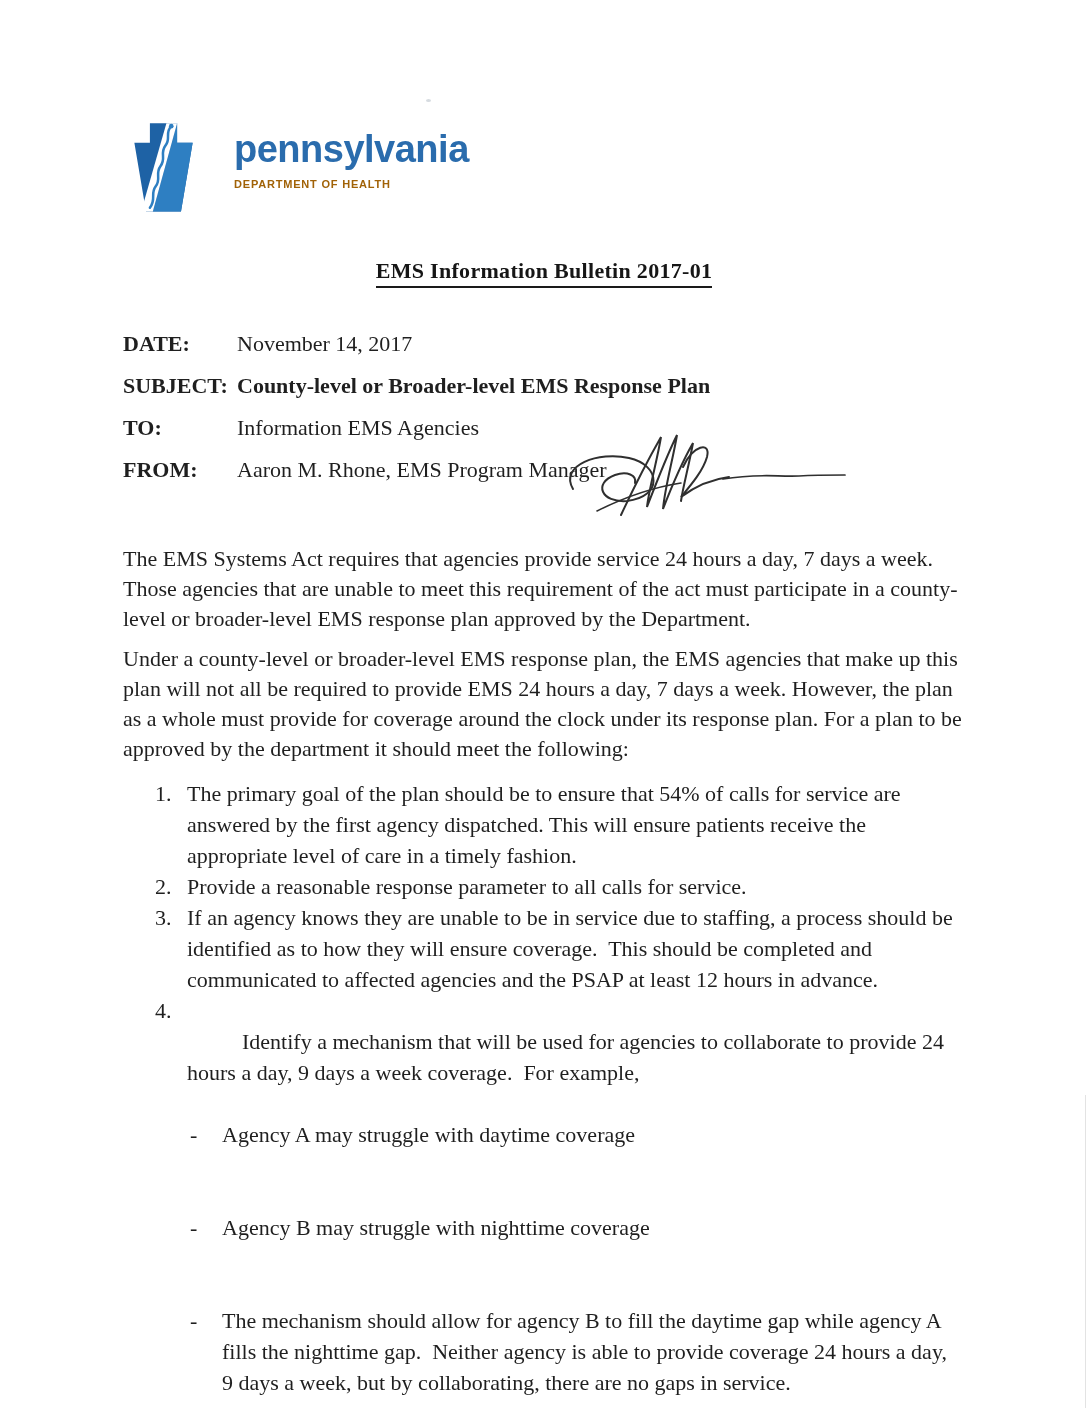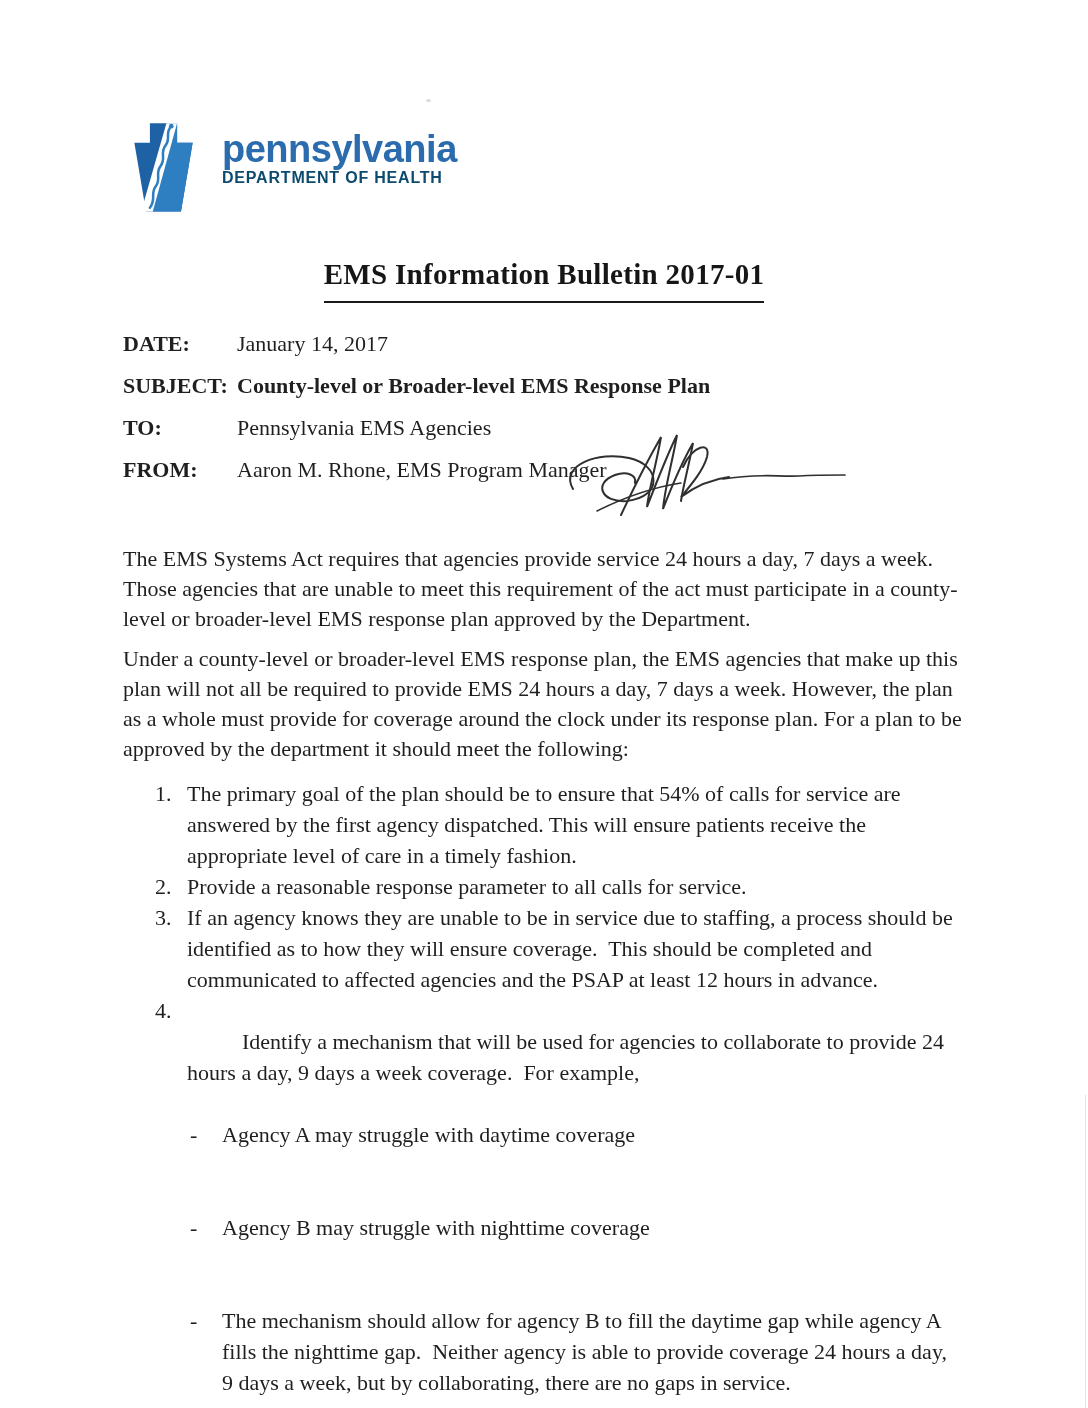--- a/index.html
+++ b/index.html
@@ -11,41 +11,41 @@
     font-family: "Liberation Serif", serif;
     color: #1f1f1f;
     overflow: hidden;
   }
   .page { position: relative; width: 100%; height: 100%; }
 
   
   .logo {
     position: absolute;
     top: 113px; left: 113px;
-    display: flex; align-items: flex-start; gap: 8px;
+    display: flex; align-items: flex-start; gap: 20px;
   }
   .keystone { width: 101px; height: 104px; display: block; }
   .logo-text { padding-top: 17px; font-family: "Liberation Sans", sans-serif; }
   .logo-org {
     font-size: 38px; font-weight: bold; line-height: 38px;
     color: #2a6cad; letter-spacing: -0.5px;
   }
   .logo-dept {
-    font-size: 16px; font-weight: bold; letter-spacing: 0.8px;
-    color: #0c4a6e; margin-top: 1px;
+    font-size: 11px; font-weight: bold; letter-spacing: 0.8px;
+    color: #a16207; margin-top: 10px;
   }
 
   
   .title-wrap { position: absolute; top: 258px; left: 0; width: 100%; text-align: center; }
   .doc-title {
     display: inline-block;
-    font-size: 29px; font-weight: bold; letter-spacing: 0.3px;
+    font-size: 22px; font-weight: bold; letter-spacing: 0.3px;
     color: #161616;
     border-bottom: 2.5px solid #1a1a1a;
-    padding-bottom: 10px;
+    padding-bottom: 2px;
   }
 
   
   .content {
     position: absolute;
     top: 330px; left: 123px;
     width: 839px;
   }
 
   
@@ -116,29 +116,29 @@
 
   <div class="title-wrap">
     <span class="doc-title">EMS Information Bulletin 2017-01</span>
   </div>
 
   <div class="content">
 
     <div class="meta" style="position:relative;">
       <div class="meta-row">
         <span class="meta-label">DATE:</span>
-        <span class="meta-value">January 14, 2017</span>
+        <span class="meta-value">November 14, 2017</span>
       </div>
       <div class="meta-row">
         <span class="meta-label">SUBJECT:</span>
         <span class="meta-value bold">County-level or Broader-level EMS Response Plan</span>
       </div>
       <div class="meta-row">
         <span class="meta-label">TO:</span>
-        <span class="meta-value">Pennsylvania EMS Agencies</span>
+        <span class="meta-value">Information EMS Agencies</span>
       </div>
       <div class="meta-row">
         <span class="meta-label">FROM:</span>
         <span class="meta-value">Aaron M. Rhone, EMS Program Manager</span>
       </div>
 
       <svg class="signature" viewBox="0 0 290 104" aria-hidden="true">
         <g fill="none" stroke="#2f2f2f" stroke-width="2" stroke-linecap="round">
           <path d="M10 64 C -4 40, 36 26, 66 33 C 98 40, 100 72, 64 76 C 38 78, 30 58, 52 50 C 64 46, 74 50, 72 58"></path>
           <path d="M58 90 C 72 60, 90 26, 98 12 C 94 36, 86 64, 84 82 C 94 56, 106 26, 114 10 C 110 34, 102 62, 100 84 C 110 58, 122 32, 130 18 C 126 40, 120 62, 118 76"></path>

